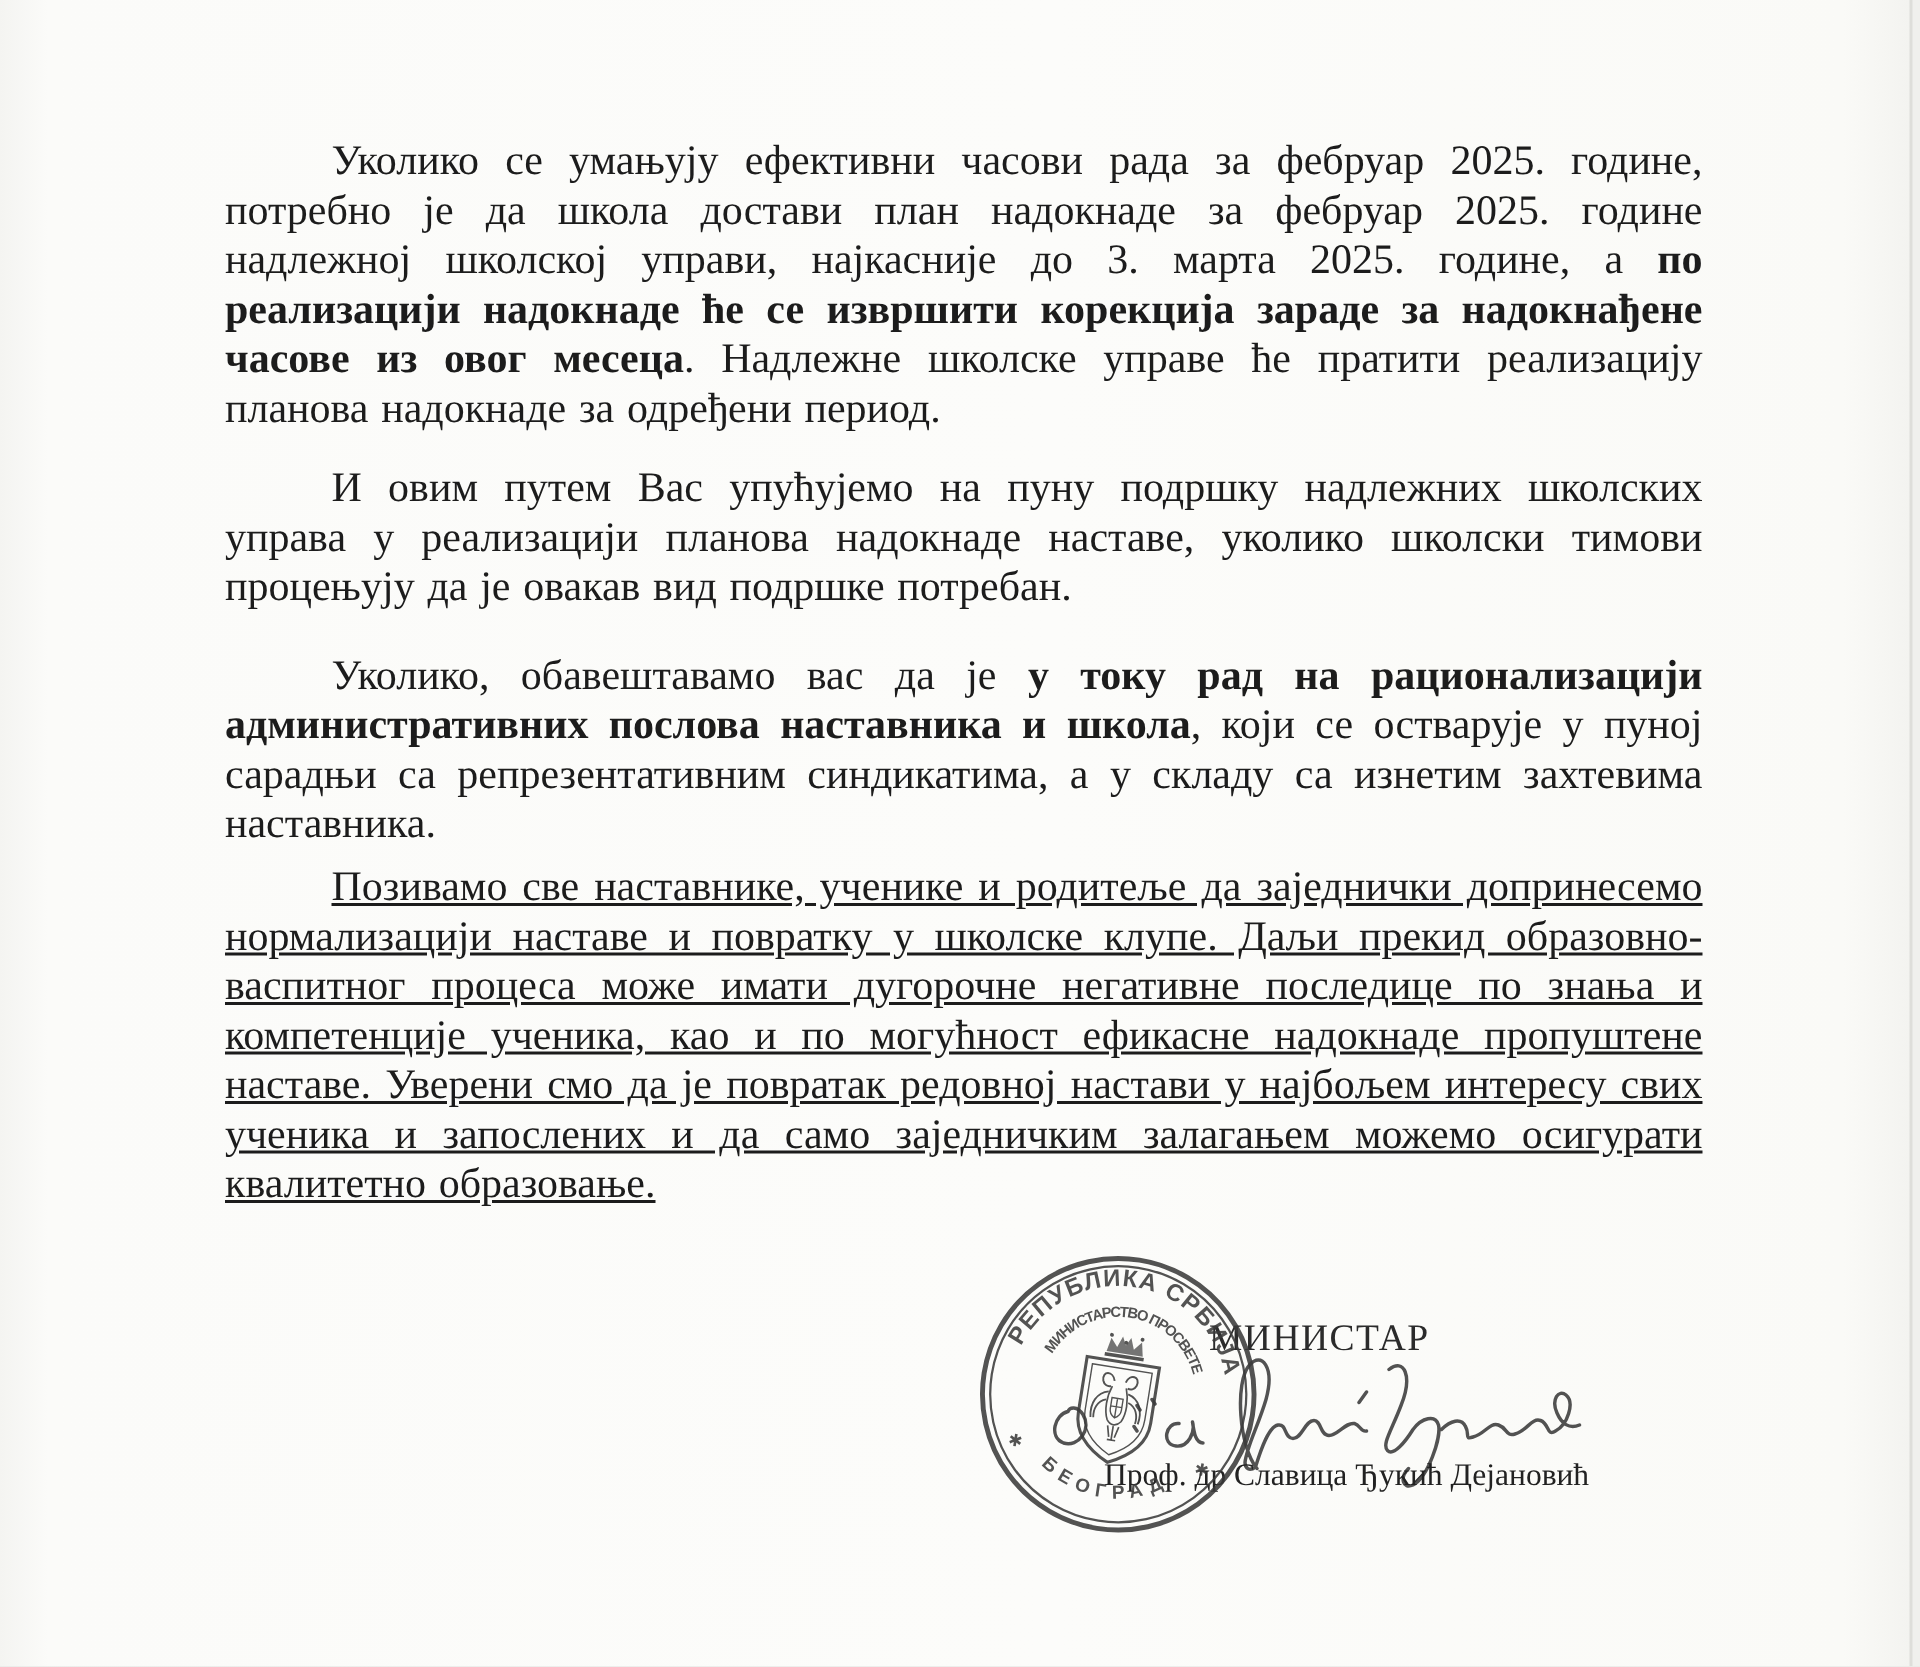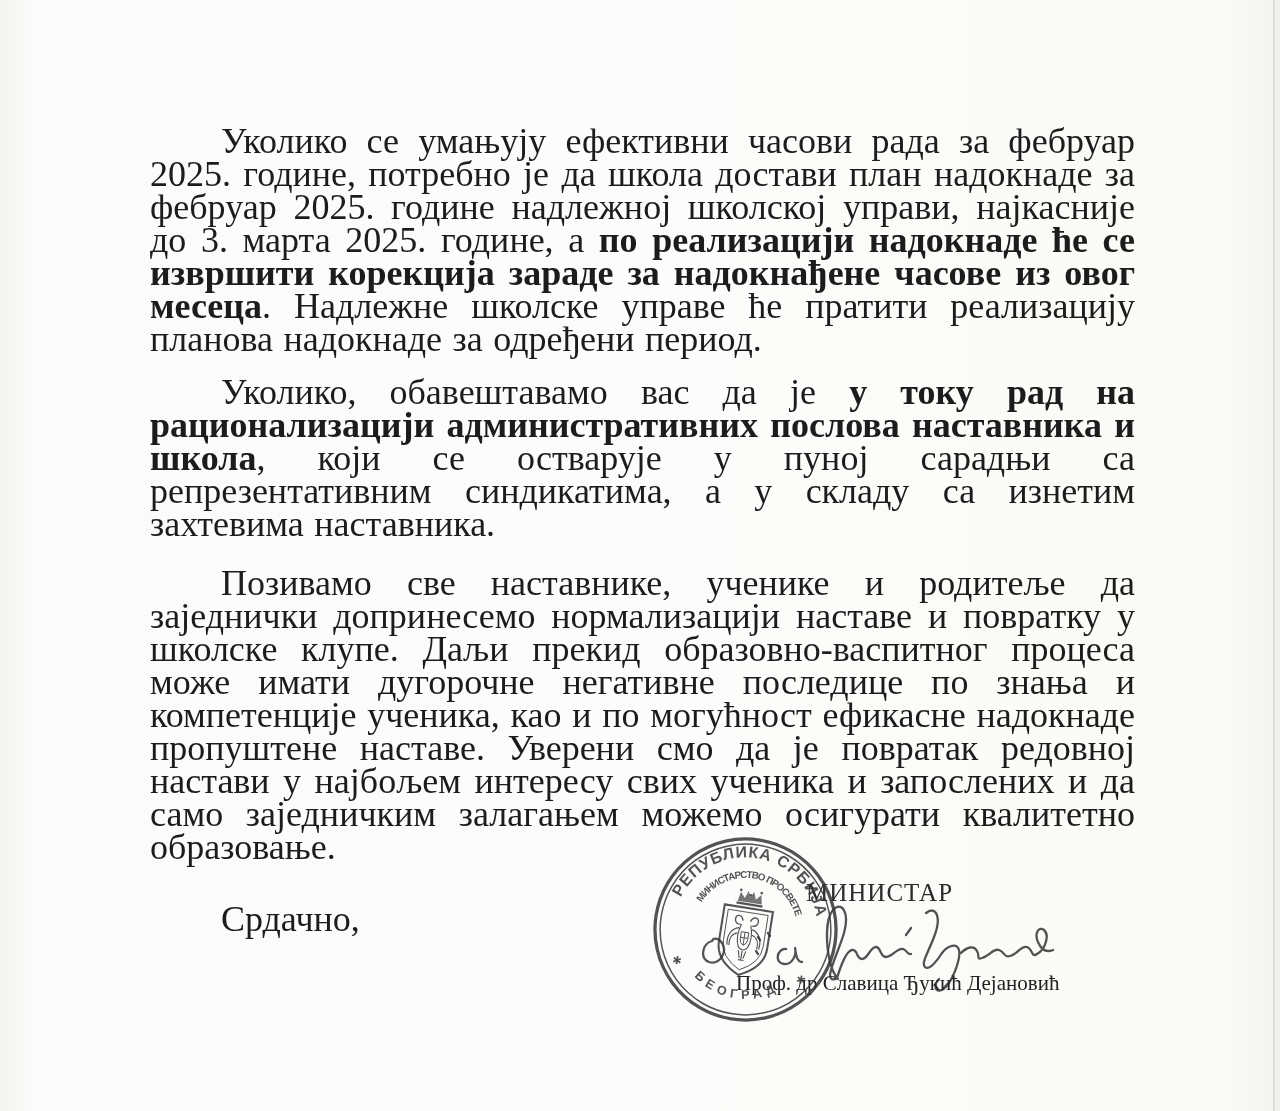--- a/index.html
+++ b/index.html
@@ -6,23 +6,23 @@
   .page{
     position:relative;
     width:1280px;height:1111px;
     margin:0 auto;
     overflow:hidden;
     background:linear-gradient(90deg,#f4f4f1 0%,#fbfbf9 2.5%,#fcfcfa 55%,#fafaf7 96%,#f2f2ef 100%);
     font-family:"Liberation Serif","DejaVu Serif",serif;
     color:#1c1c1c;
   }
   .letter-body{
-    margin:0 145px 0 150px;
-    padding-top:100px;
-    font-size:36px;
+    margin:10px 145px 0 150px;
+    padding-top:56px;
+    font-size:28px;
     line-height:33px;
     word-spacing:1.5px;
   }
   .para{
     margin:0;
     text-indent:71px;
     text-align:justify;
   }
   .letter-body .para:nth-of-type(1){margin-top:25px;}
   .letter-body .para:nth-of-type(2){margin-top:20px;}
@@ -76,23 +76,23 @@
     background:#dededa;
   }
 </style>
 </head>
 <body>
 
 <div class="page">
 
   <div class="letter-body">
     <p class="para"><span>Уколико се умањују ефективни часови рада за фебруар 2025. године, потребно је да школа достави план надокнаде за фебруар 2025. године надлежној школској управи, најкасније до 3. марта 2025. године, а </span><span class="b">по реализацији надокнаде ће се извршити корекција зараде за надокнађене часове из овог месеца</span><span>. Надлежне школске управе ће пратити реализацију планова надокнаде за одређени период.</span></p>
+    <p class="para"><span>И овим путем Вас упућујемо на пуну подршку надлежних школских управа у реализацији планова надокнаде наставе, уколико школски тимови процењују да је овакав вид подршке потребан.</span></p>
     <p class="para"><span>Уколико, обавештавамо вас да је </span><span class="b">у току рад на рационализацији административних послова наставника и школа</span><span>, који се остварује у пуној сарадњи са репрезентативним синдикатима, а у складу са изнетим захтевима наставника.</span></p>
     <p class="para"><span>Позивамо све наставнике, ученике и родитеље да заједнички допринесемо нормализацији наставе и повратку у школске клупе. Даљи прекид образовно-васпитног процеса може имати дугорочне негативне последице по знања и компетенције ученика, као и по могућност ефикасне надокнаде пропуштене наставе. Уверени смо да је повратак редовној настави у најбољем интересу свих ученика и запослених и да само заједничким залагањем можемо осигурати квалитетно образовање.</span></p>
-    <p class="closing">Срдачно,</p>
   </div>
 
   <div class="minister-title">МИНИСТАР</div>
 
   <svg class="signature-svg" viewBox="0 0 385 102" aria-hidden="true">
     <path fill="none" stroke="#404040" stroke-width="2.3" stroke-linecap="round" stroke-linejoin="round" d="
       M34,48 C25,50 21,65 31,69 C41,72 50,60 44,50 C40,44 35,45 34,48
       M80,44 l2,3 M78,58 l2,3 M90,40 l2,3
       M108,56 C99,55 96,70 106,71 C114,72 119,62 117,55 C118,62 119,69 124,69
       M160,86 C148,72 145,28 155,17 C163,8 172,18 166,40 C161,57 153,72 152,82 C152,86 155,88 159,85

